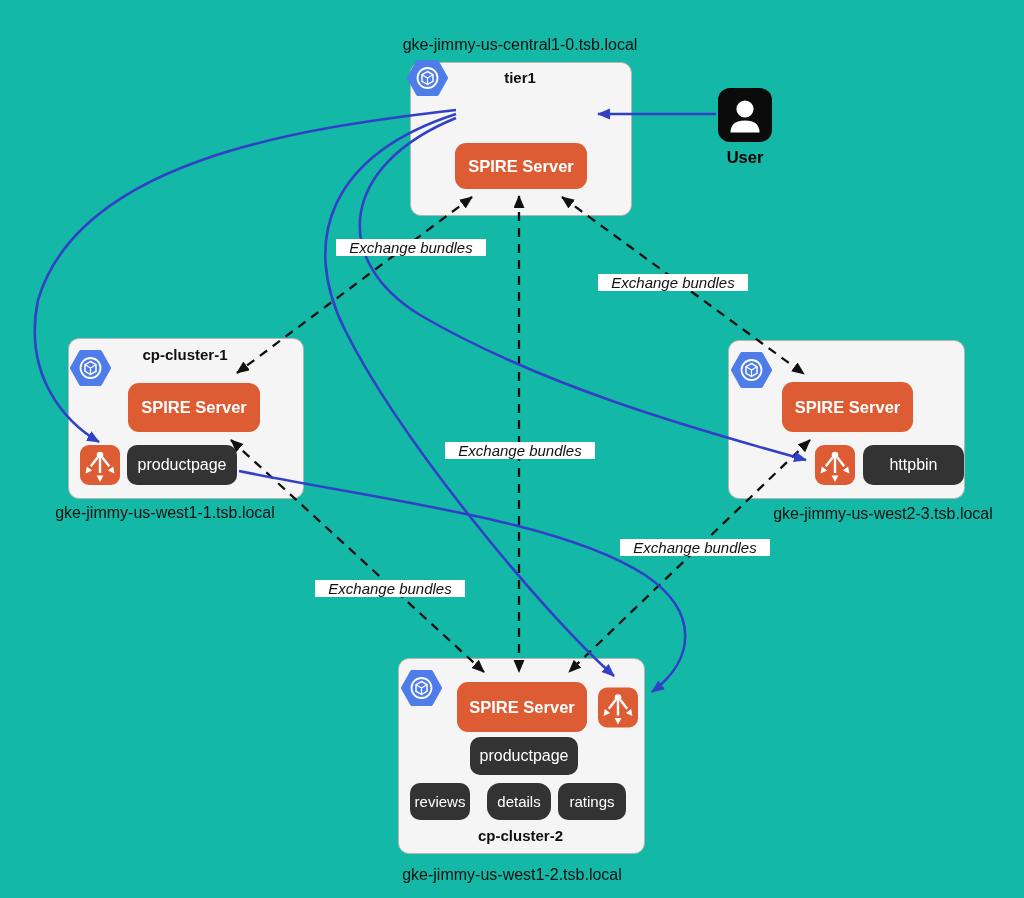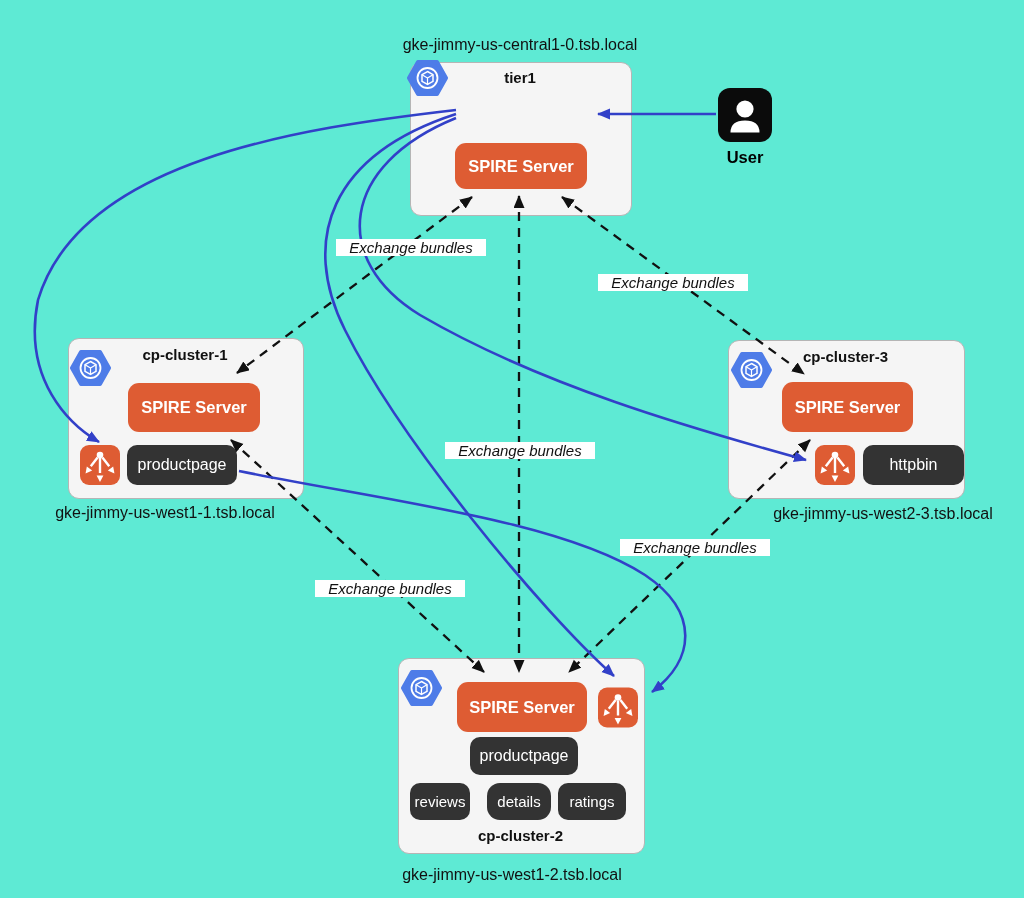--- a/index.html
+++ b/index.html
@@ -1,17 +1,17 @@
 <!DOCTYPE html>
 <html style="--accent-orange: #DE5C33; --chip-dark: #333333; --arrow-blue: #3240C8; --gke-blue: #4E7CE8; --cluster-bg: #F5F5F5; --cluster-border: #B5B5B5;"><head>
 <meta charset="utf-8">
 <style>
   html,body{margin:0;padding:0;background:#fff;}
   .canvas{
-    position:relative;width:1024px;height:898px;background:#5eead4;
+    position:relative;width:1024px;height:898px;background:#14b8a6;
     font-family:"Liberation Sans",sans-serif;overflow:hidden;
   }
   .cluster{
     position:absolute;background:var(--cluster-bg);
     border:1.5px solid var(--cluster-border);border-radius:11px;z-index:0;
   }
   .chip{
     position:absolute;display:flex;align-items:center;justify-content:center;
     color:#fff;z-index:1;box-sizing:border-box;
   }
@@ -43,21 +43,20 @@
   <div class="cluster" style="left:728px;top:340px;width:235px;height:157px;"></div>
   <div class="cluster" style="left:398px;top:658px;width:245px;height:194px;"></div>
 
   <div class="dns" style="left:320px;top:36px;width:400px;">gke-jimmy-us-central1-0.tsb.local</div>
   <div class="dns" style="left:30px;top:504px;width:270px;">gke-jimmy-us-west1-1.tsb.local</div>
   <div class="dns" style="left:752px;top:505px;width:262px;">gke-jimmy-us-west2-3.tsb.local</div>
   <div class="dns" style="left:382px;top:866px;width:260px;">gke-jimmy-us-west1-2.tsb.local</div>
 
   <div class="cluster-title" style="left:410px;top:69px;width:220px;">tier1</div>
   <div class="cluster-title" style="left:68px;top:346px;width:234px;">cp-cluster-1</div>
-  <div class="cluster-title" style="left:728px;top:348px;width:235px;">cp-cluster-3</div>
   <div class="cluster-title" style="left:398px;top:827px;width:245px;">cp-cluster-2</div>
 
   <svg class="icon-abs" style="left:406px;top:58px;" width="42" height="40" viewBox="0 0 42 40">
     <polygon points="3,20 12,4 31,4 40,20 31,36 12,36" fill="var(--gke-blue)" stroke="var(--gke-blue)" stroke-width="4" stroke-linejoin="round"></polygon>
     <circle cx="21.5" cy="20" r="10" fill="none" stroke="#fff" stroke-width="1.8"></circle>
     <polygon points="21.5,13.5 27,16.7 27,23.3 21.5,26.5 16,23.3 16,16.7" fill="none" stroke="#fff" stroke-width="1.5"></polygon>
     <path d="M21.5 20 L16 16.7 M21.5 20 L27 16.7 M21.5 20 L21.5 26.5" stroke="#fff" stroke-width="1.2" fill="none"></path>
   </svg>
   <svg class="icon-abs" style="left:69px;top:348px;" width="42" height="40" viewBox="0 0 42 40">
     <polygon points="3,20 12,4 31,4 40,20 31,36 12,36" fill="var(--gke-blue)" stroke="var(--gke-blue)" stroke-width="4" stroke-linejoin="round"></polygon>

